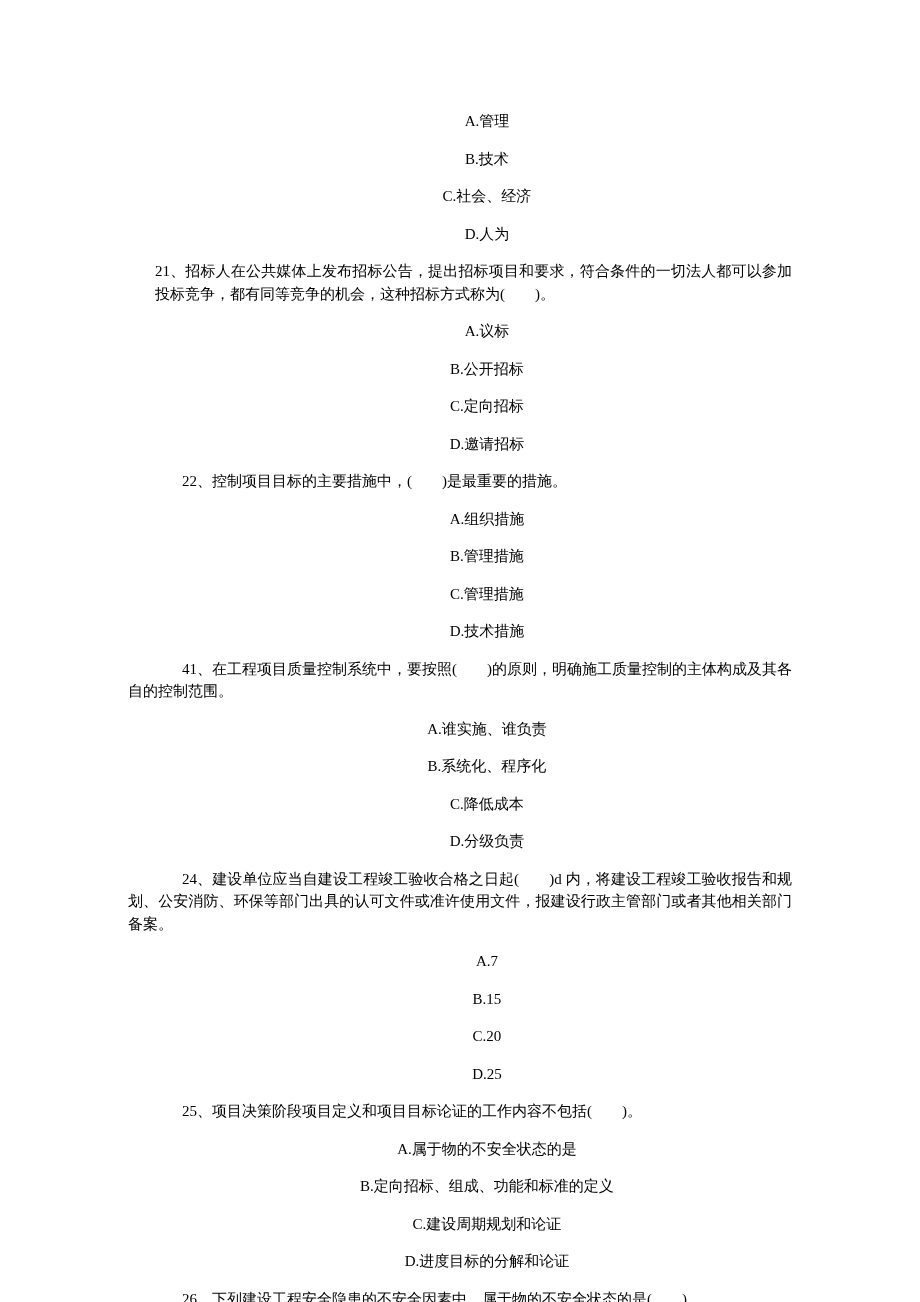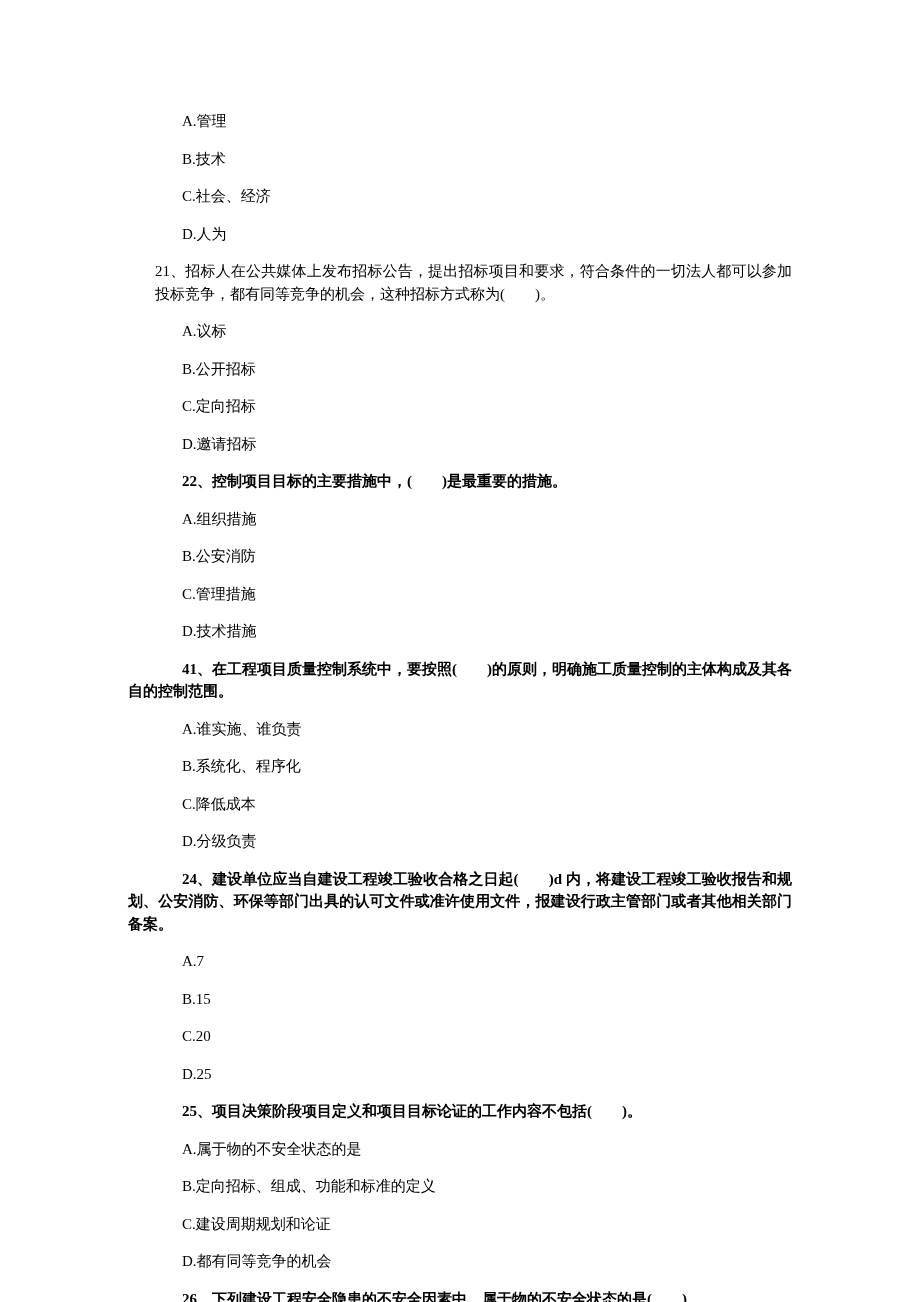--- a/index.html
+++ b/index.html
@@ -12,26 +12,26 @@
       background: #ffffff;
       font-family: "SimSun", "宋体", serif;
       font-size: 15px;
       color: #000000;
       line-height: 1.5;
       padding: 110px 128px 100px 128px;
     }
     .option {
       padding-left: 54px;
       margin-bottom: 15px;
+      text-align: center;
     }
     .question {
       padding-left: 54px;
       margin-bottom: 15px;
       text-align: justify;
-      font-weight: bold;
     }
     .question-outdent {
       padding-left: 0;
       margin-bottom: 15px;
       text-align: justify;
       margin-left: 27px;
     }
   </style>
 </head>
 <body>
@@ -42,35 +42,35 @@
 <div class="option">D.人为</div>
 
 <div class="question-outdent">21、招标人在公共媒体上发布招标公告，提出招标项目和要求，符合条件的一切法人都可以参加投标竞争，都有同等竞争的机会，这种招标方式称为(　　)。</div>
 <div class="option">A.议标</div>
 <div class="option">B.公开招标</div>
 <div class="option">C.定向招标</div>
 <div class="option">D.邀请招标</div>
 
 <div class="question">22、控制项目目标的主要措施中，(　　)是最重要的措施。</div>
 <div class="option">A.组织措施</div>
-<div class="option">B.公安消防</div>
+<div class="option">B.管理措施</div>
 <div class="option">C.管理措施</div>
 <div class="option">D.技术措施</div>
 
 <div class="question" style="padding-left:0; text-indent:54px;">41、在工程项目质量控制系统中，要按照(　　)的原则，明确施工质量控制的主体构成及其各自的控制范围。</div>
 <div class="option">A.谁实施、谁负责</div>
 <div class="option">B.系统化、程序化</div>
 <div class="option">C.降低成本</div>
 <div class="option">D.分级负责</div>
 
 <div class="question" style="padding-left:0; text-indent:54px;">24、建设单位应当自建设工程竣工验收合格之日起(　　)d 内，将建设工程竣工验收报告和规划、公安消防、环保等部门出具的认可文件或准许使用文件，报建设行政主管部门或者其他相关部门备案。</div>
 <div class="option">A.7</div>
 <div class="option">B.15</div>
 <div class="option">C.20</div>
 <div class="option">D.25</div>
 
 <div class="question">25、项目决策阶段项目定义和项目目标论证的工作内容不包括(　　)。</div>
 <div class="option">A.属于物的不安全状态的是</div>
 <div class="option">B.定向招标、组成、功能和标准的定义</div>
 <div class="option">C.建设周期规划和论证</div>
-<div class="option">D.都有同等竞争的机会</div>
+<div class="option">D.进度目标的分解和论证</div>
 
 <div class="question">26、下列建设工程安全隐患的不安全因素中，属于物的不安全状态的是(　　)。</div>
 
 </body></html>

